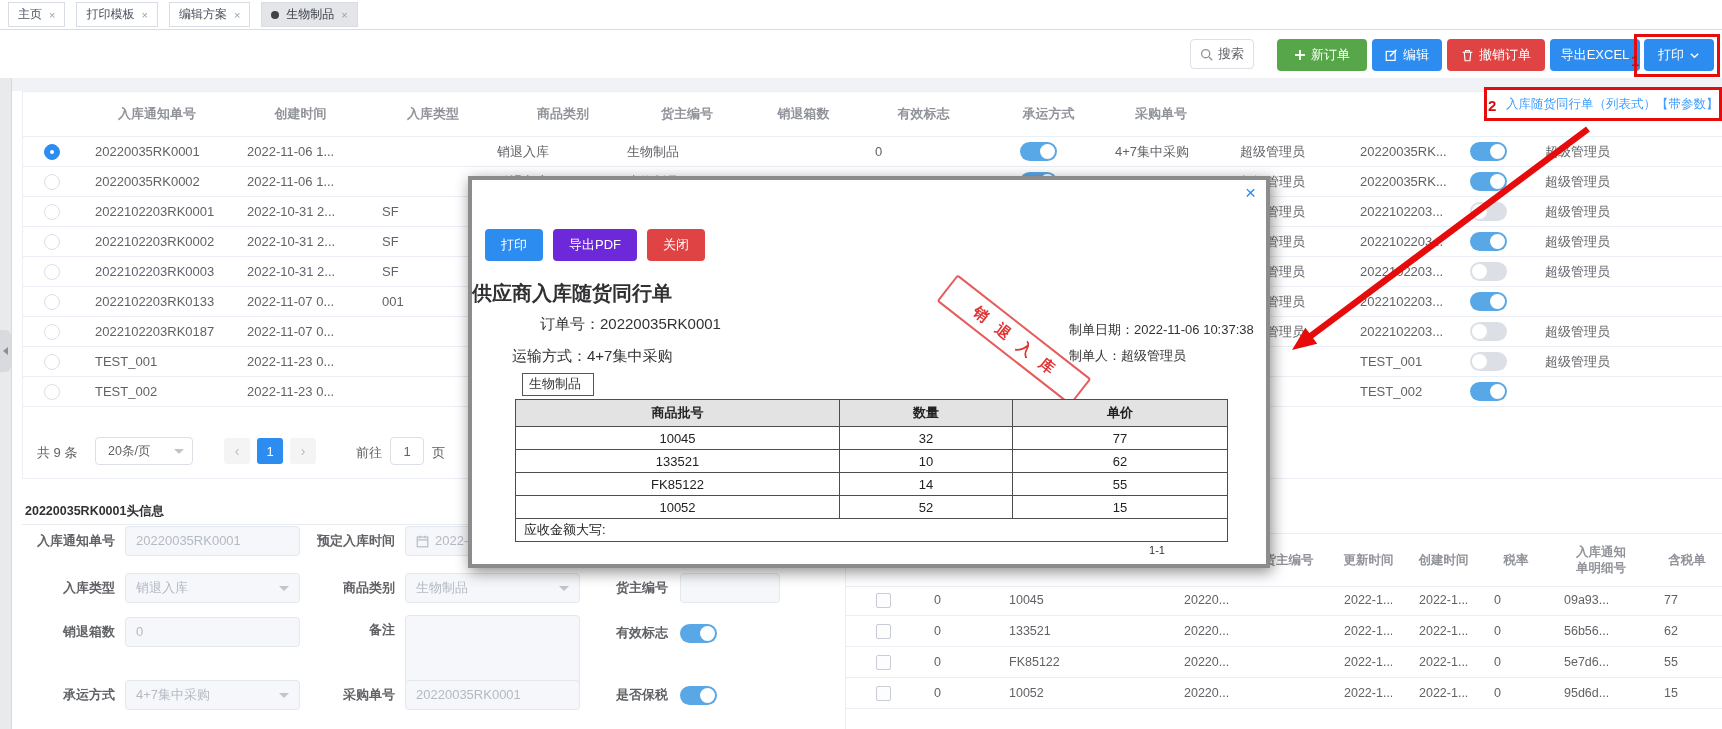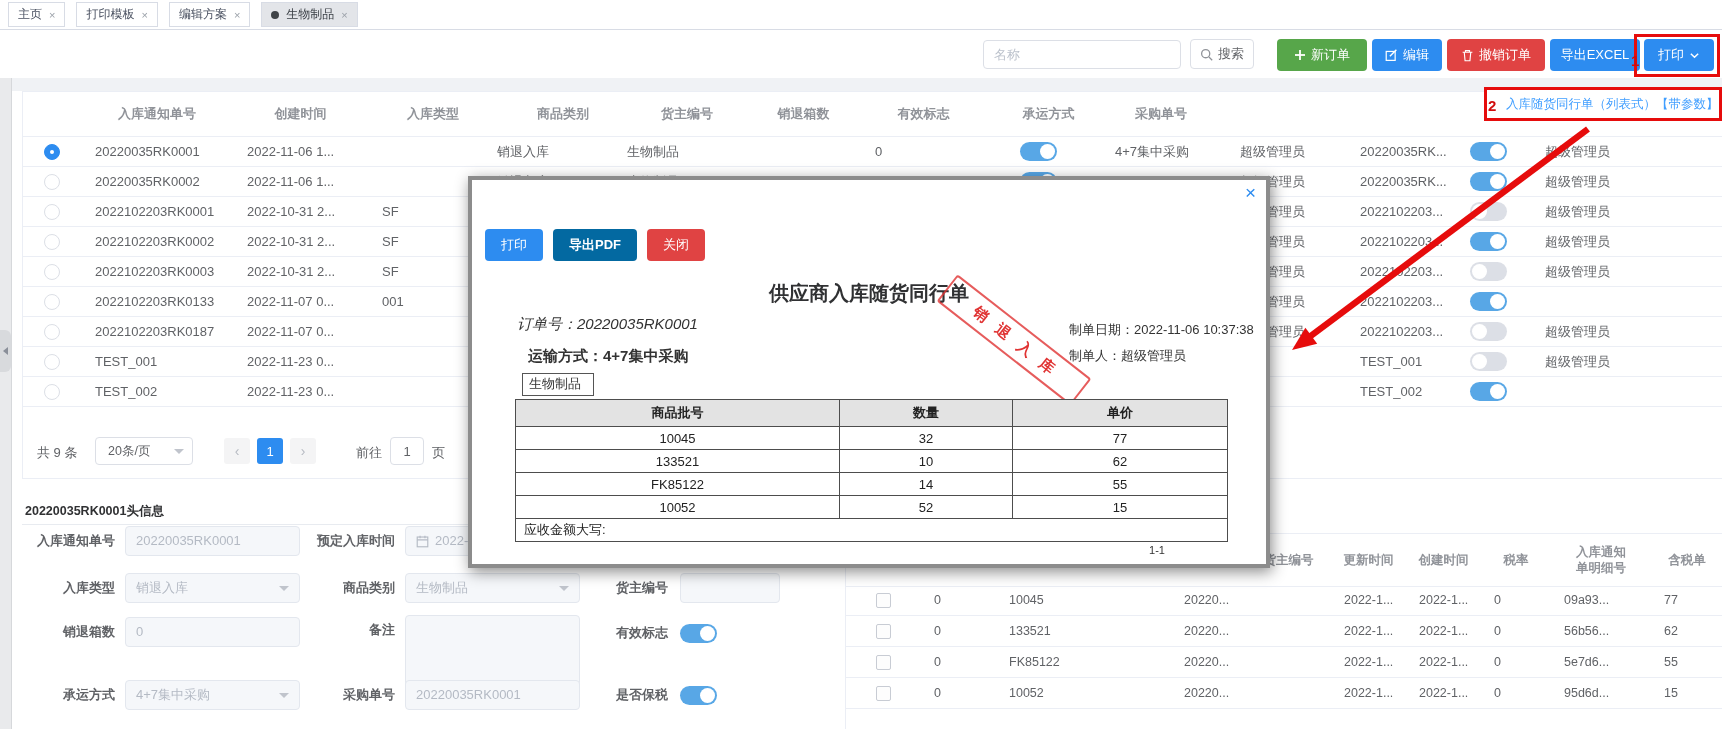--- a/index.html
+++ b/index.html
@@ -96,27 +96,27 @@
       color:#606266;overflow:hidden;white-space:nowrap;}
   .checkbox{width:13px;height:13px;border:1px solid #c8ccd4;border-radius:2px;background:#fdfdfd;display:inline-block;}
 
   
   #modal{left:468px;top:176px;width:802px;height:392px;background:#fff;border:4px solid #8c8c8c;
          box-shadow:2px 4px 14px rgba(0,0,0,.45);z-index:50;}
   #modal-close{position:absolute;right:10px;top:0px;font-size:19px;color:#2d8cf0;cursor:pointer;line-height:26px;}
   .mbtn{position:absolute;top:49px;height:32px;border:none;border-radius:4px;color:#fff;font-size:13px;
         display:flex;align-items:center;justify-content:center;cursor:pointer;font-family:inherit;}
   #m-print{left:13px;width:58px;background:#2d8cf0;}
-  #m-pdf{left:81px;width:84px;background:#0369a1;font-weight:bold;}
+  #m-pdf{left:81px;width:84px;background:#6d28d9;}
   #m-close{left:175px;width:58px;background:#e04343;}
-  #m-title{position:absolute;left:0;right:0;top:100px;text-align:center;font-size:20px;font-weight:bold;color:#303133;}
+  #m-title{position:absolute;left:0;right:0;top:100px;font-size:20px;font-weight:bold;color:#303133;}
   .minfo{position:absolute;font-size:15px;color:#333;}
   .minfo-s{position:absolute;font-size:13px;color:#333;}
-  #m-order{left:45px;top:135px;font-style:italic;}
-  #m-transport{left:56px;top:167px;font-weight:bold;}
+  #m-order{left:68px;top:135px;}
+  #m-transport{left:40px;top:167px;}
   #m-cat{position:absolute;left:50px;top:193px;border:1px solid #555;padding:1px 12px 2px 6px;font-size:13px;color:#333;}
   #m-date{left:597px;top:141px;}
   #m-maker{left:597px;top:167px;}
   #m-stamp{position:absolute;left:457px;top:143px;width:170px;height:34px;transform:rotate(38deg);
            border:2px solid rgba(224,51,51,.8);border-radius:3px;color:#e03333;font-weight:bold;font-size:15px;
            letter-spacing:13px;display:flex;align-items:center;justify-content:center;padding-left:13px;box-sizing:border-box;}
   #m-table{position:absolute;left:43px;top:219px;width:712px;border-collapse:collapse;table-layout:fixed;}
   #m-table th,#m-table td{border:1px solid #4d4d4d;font-size:13px;color:#222;text-align:center;padding:0;height:22px;}
   #m-table th{background:#e3e3e3;height:26px;font-weight:bold;}
   #m-table td.foot{text-align:left;padding-left:8px;}
@@ -153,21 +153,20 @@
         <span class="x">×</span>
       </div>
       <div class="tab active">
         <span class="dot"></span>
         <span>生物制品</span>
         <span class="x">×</span>
       </div>
     </div>
 
   <div id="gray-band" class="abs"></div>
-  <input id="search-input" class="abs" placeholder="名称" style="">
   <button id="search-btn" class="btn">
     <svg class="icon-svg" width="13" height="13" viewBox="0 0 16 16">
         <circle cx="7" cy="7" r="5" fill="none" stroke="#909399" stroke-width="1.6"></circle>
         <line x1="11" y1="11" x2="15" y2="15" stroke="#909399" stroke-width="1.6"></line>
       </svg>
     <span>搜索</span>
   </button>
   <button id="btn-new" class="btn">
     <svg class="icon-svg" width="12" height="12" viewBox="0 0 12 12">
         <line x1="6" y1="1" x2="6" y2="11" stroke="#fff" stroke-width="1.8"></line>

